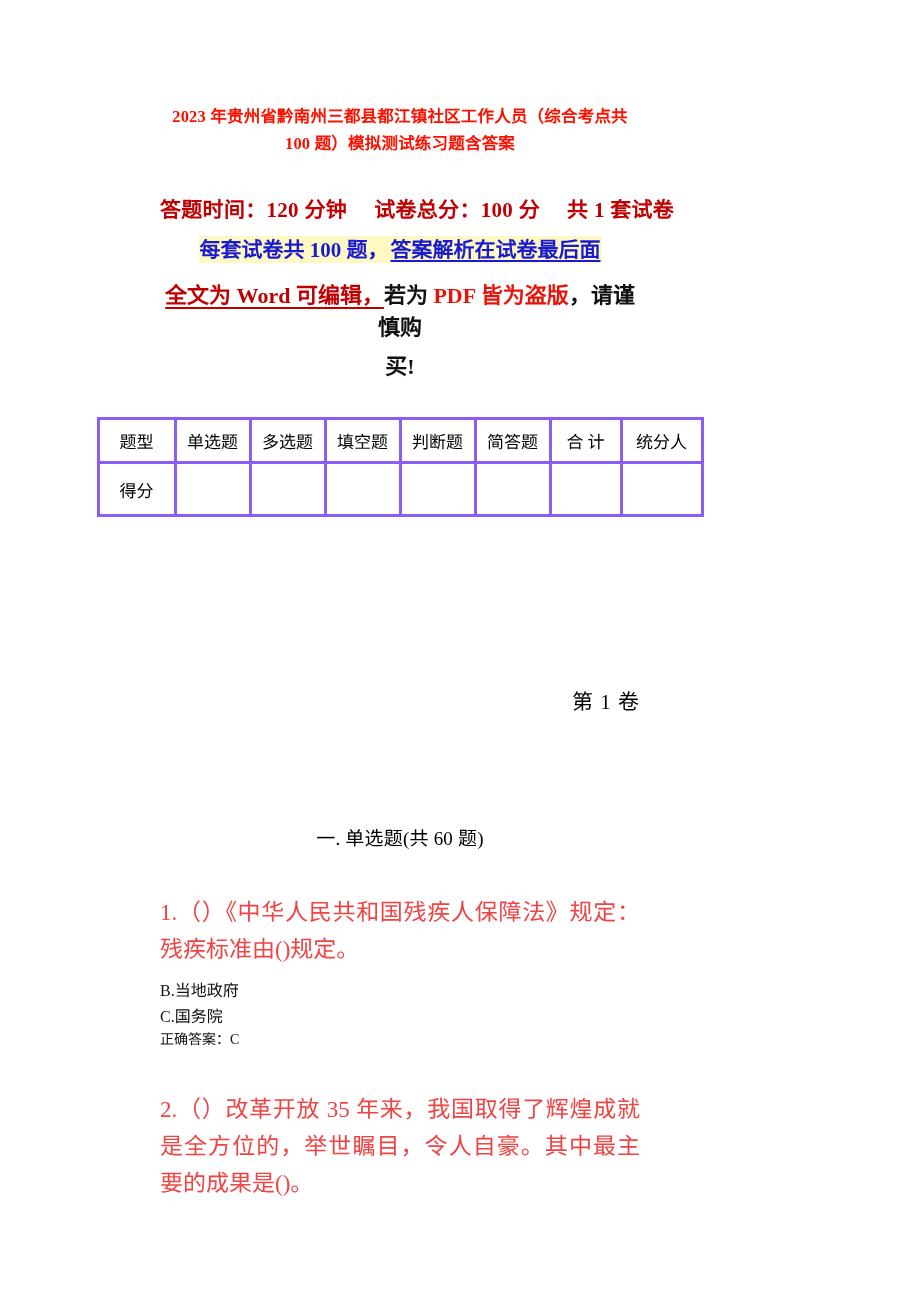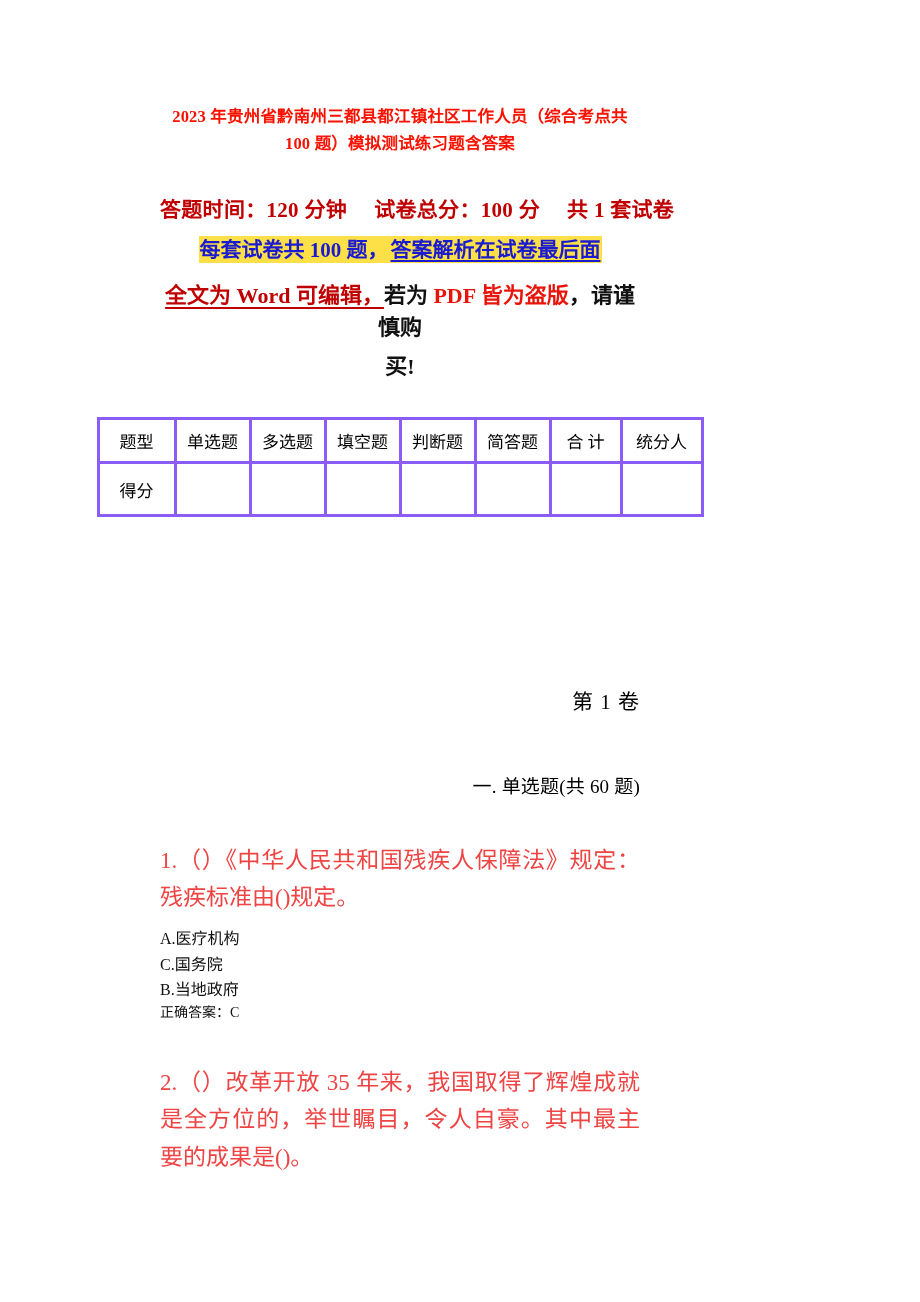--- a/index.html
+++ b/index.html
@@ -55,21 +55,21 @@
   .line-time .gap-sm { display: inline-block; width: 16px; }
 
   .line-count {
     margin-top: 9px;
     font-size: 21px;
     font-weight: bold;
     color: #1a1ad0;
     line-height: 1.42;
   }
   .line-count .hl {
-    background: #fde047;
+    background: #fef9c3;
     padding: 2px 1px 1px 1px;
   }
   .line-count .u { text-decoration: underline; text-underline-offset: 3px; margin-top: 26px; }
 
   .line-warn {
     margin-top: 14px;
     font-size: 22px;
     font-weight: bold;
     line-height: 1.48;
     color: #1a1a1a;
@@ -125,24 +125,24 @@
     margin-top: 172px;
     text-align: right;
     font-size: 21px;
     color: #000000;
     line-height: 1.3;
     letter-spacing: 1px;
   }
 
   
   .section-head {
-    margin-top: 54px;
+    margin-top: 106px;
     font-size: 19px;
     color: #000000;
-    text-align: right;
+    text-align: center;
     letter-spacing: 0.2px;
   }
 
   
   .question-block { margin-top: 44px; }
   .q-stem {
     font-size: 23px;
     line-height: 1.62;
     color: #ef4444;
     text-align: justify;
@@ -217,23 +217,22 @@
     </table>
   </div>
 
   <div class="juan">第 1 卷</div>
 
   <div class="section-head">一. 单选题(共 60 题)</div>
 
   <div class="question-block">
     <div class="q-stem">1.（）《中华人民共和国残疾人保障法》规定：残疾标准由()规定。</div>
     <div class="q-options">
-      <div class="q-option">A.医疗机构</div>
+      <div class="q-option">B.当地政府</div>
       <div class="q-option">C.国务院</div>
-      <div class="q-option">B.当地政府</div>
       <div class="q-answer">正确答案：C</div>
     </div>
   </div>
 
   <div class="question-block q2">
     <div class="q-stem">2.（）改革开放 35 年来，我国取得了辉煌成就是全方位的，举世瞩目，令人自豪。其中最主要的成果是()。</div>
   </div>
 
 </div>
 

